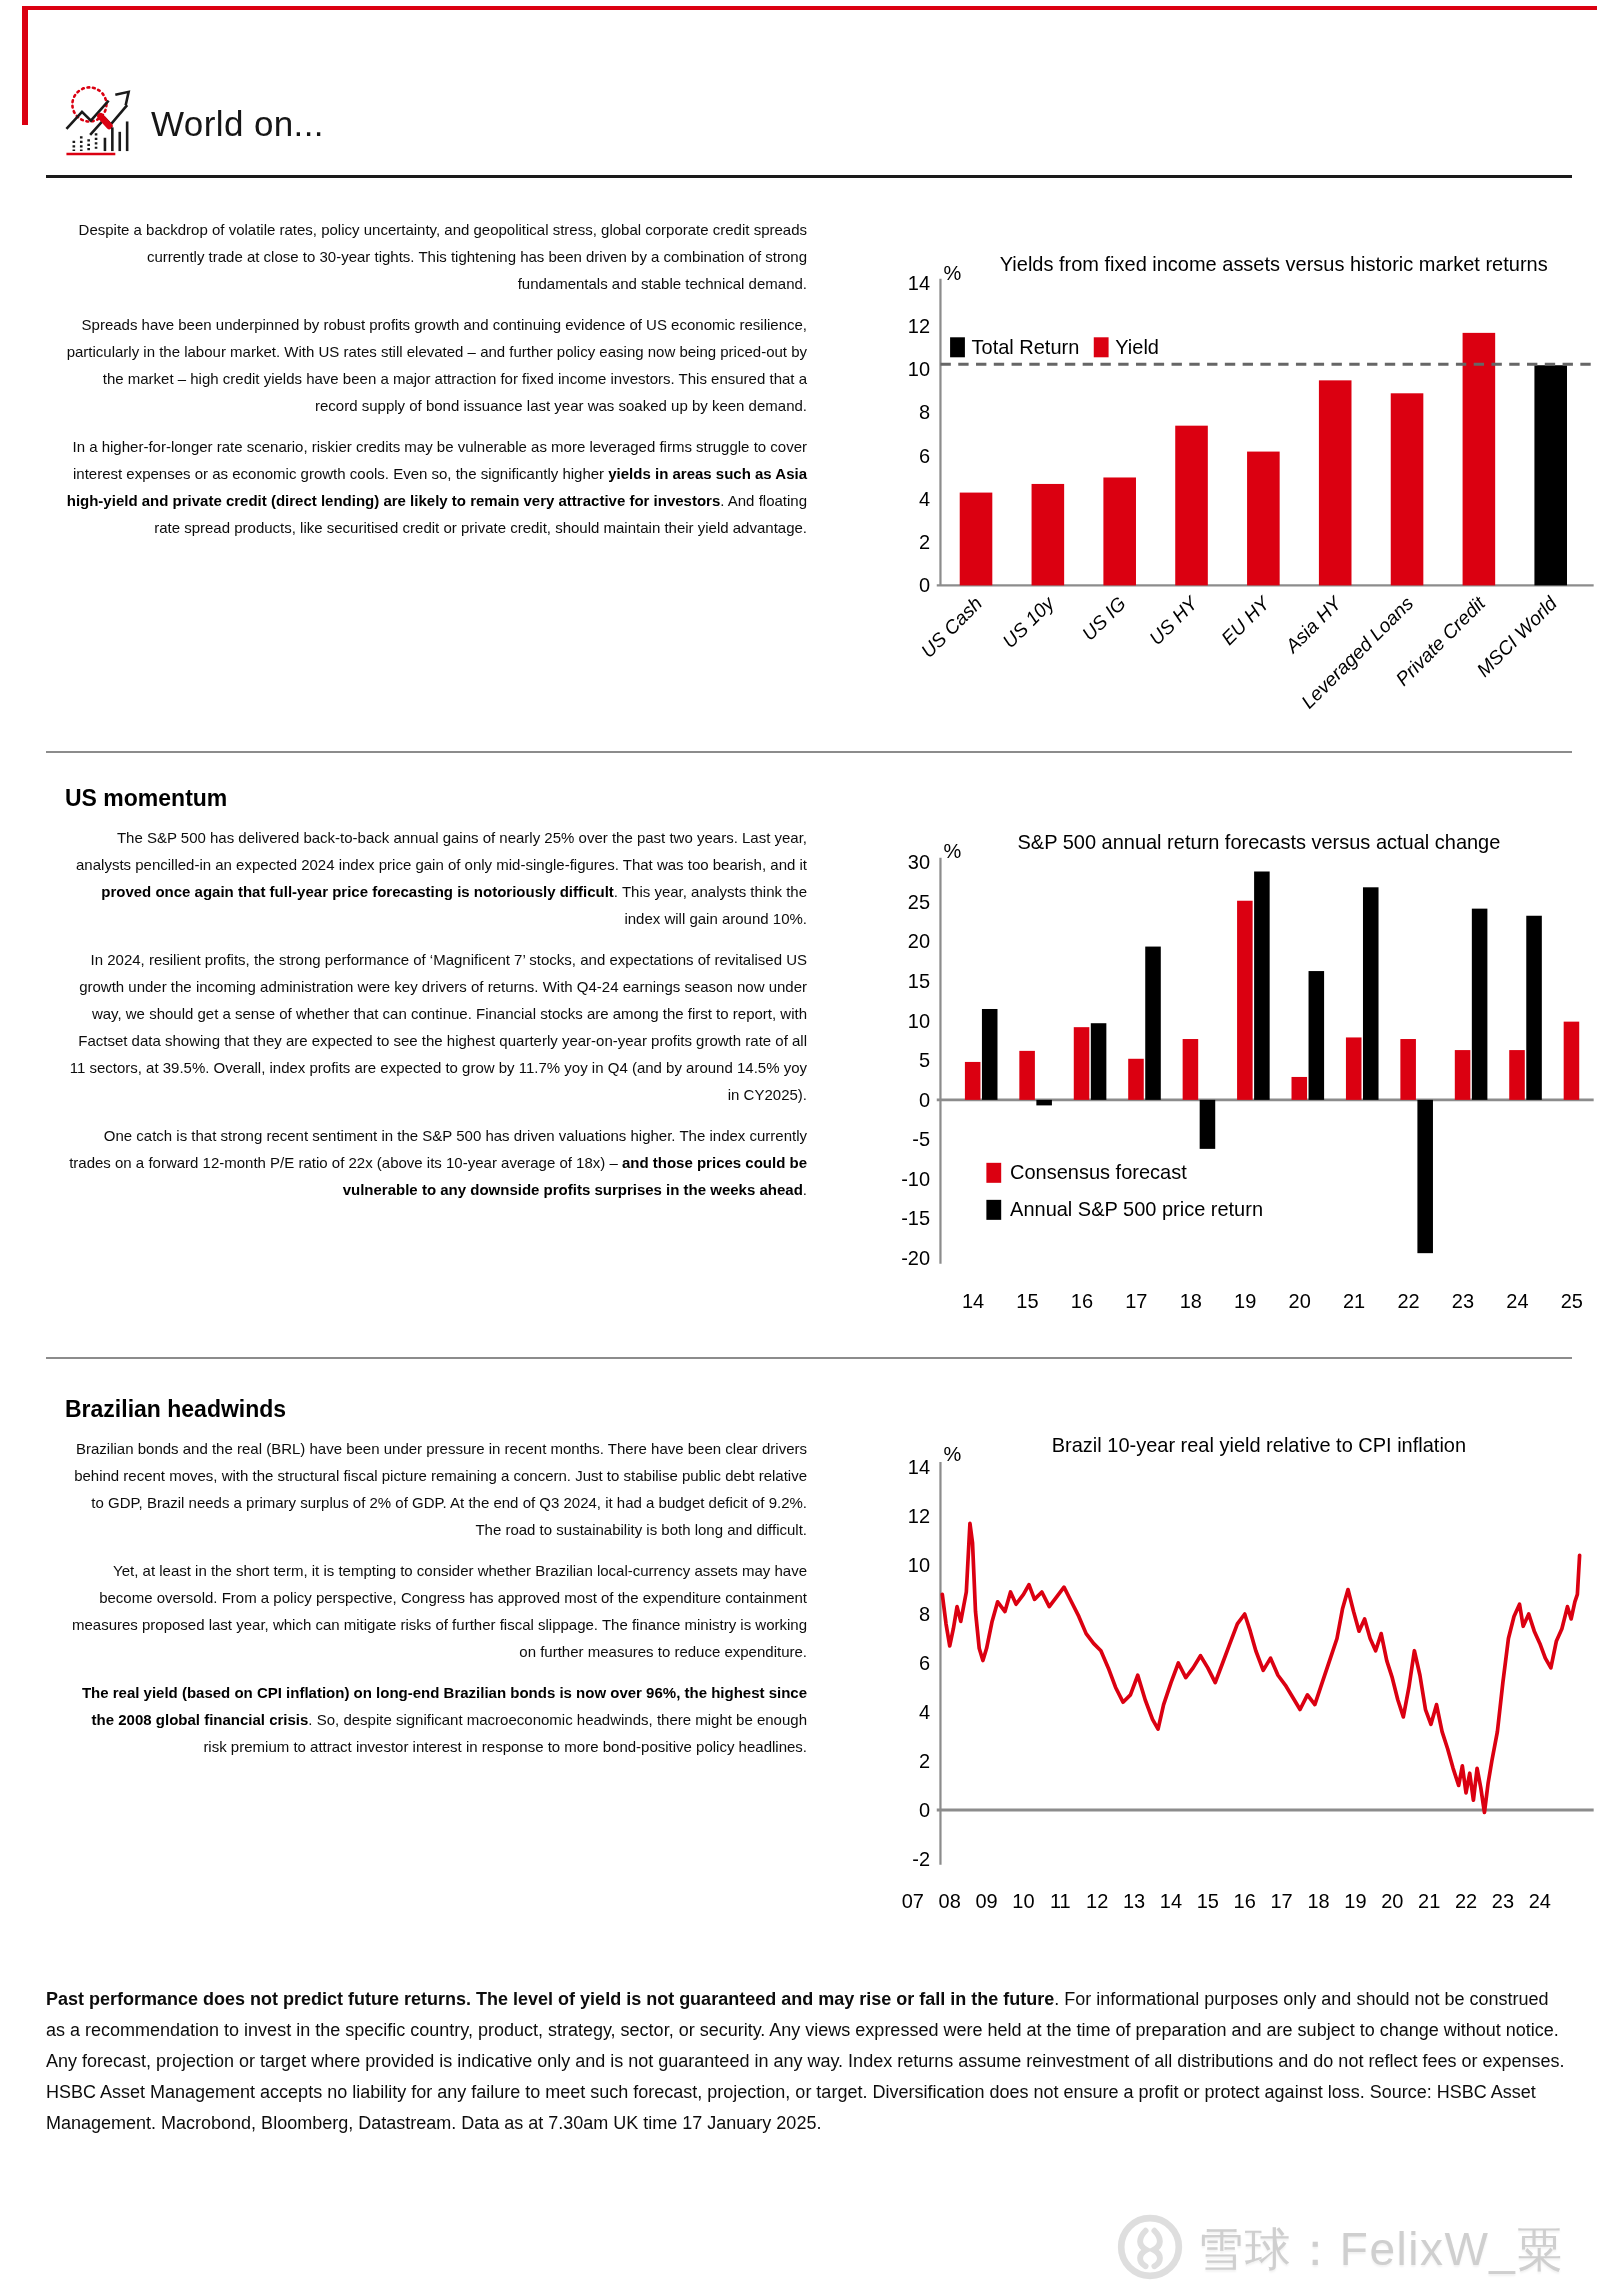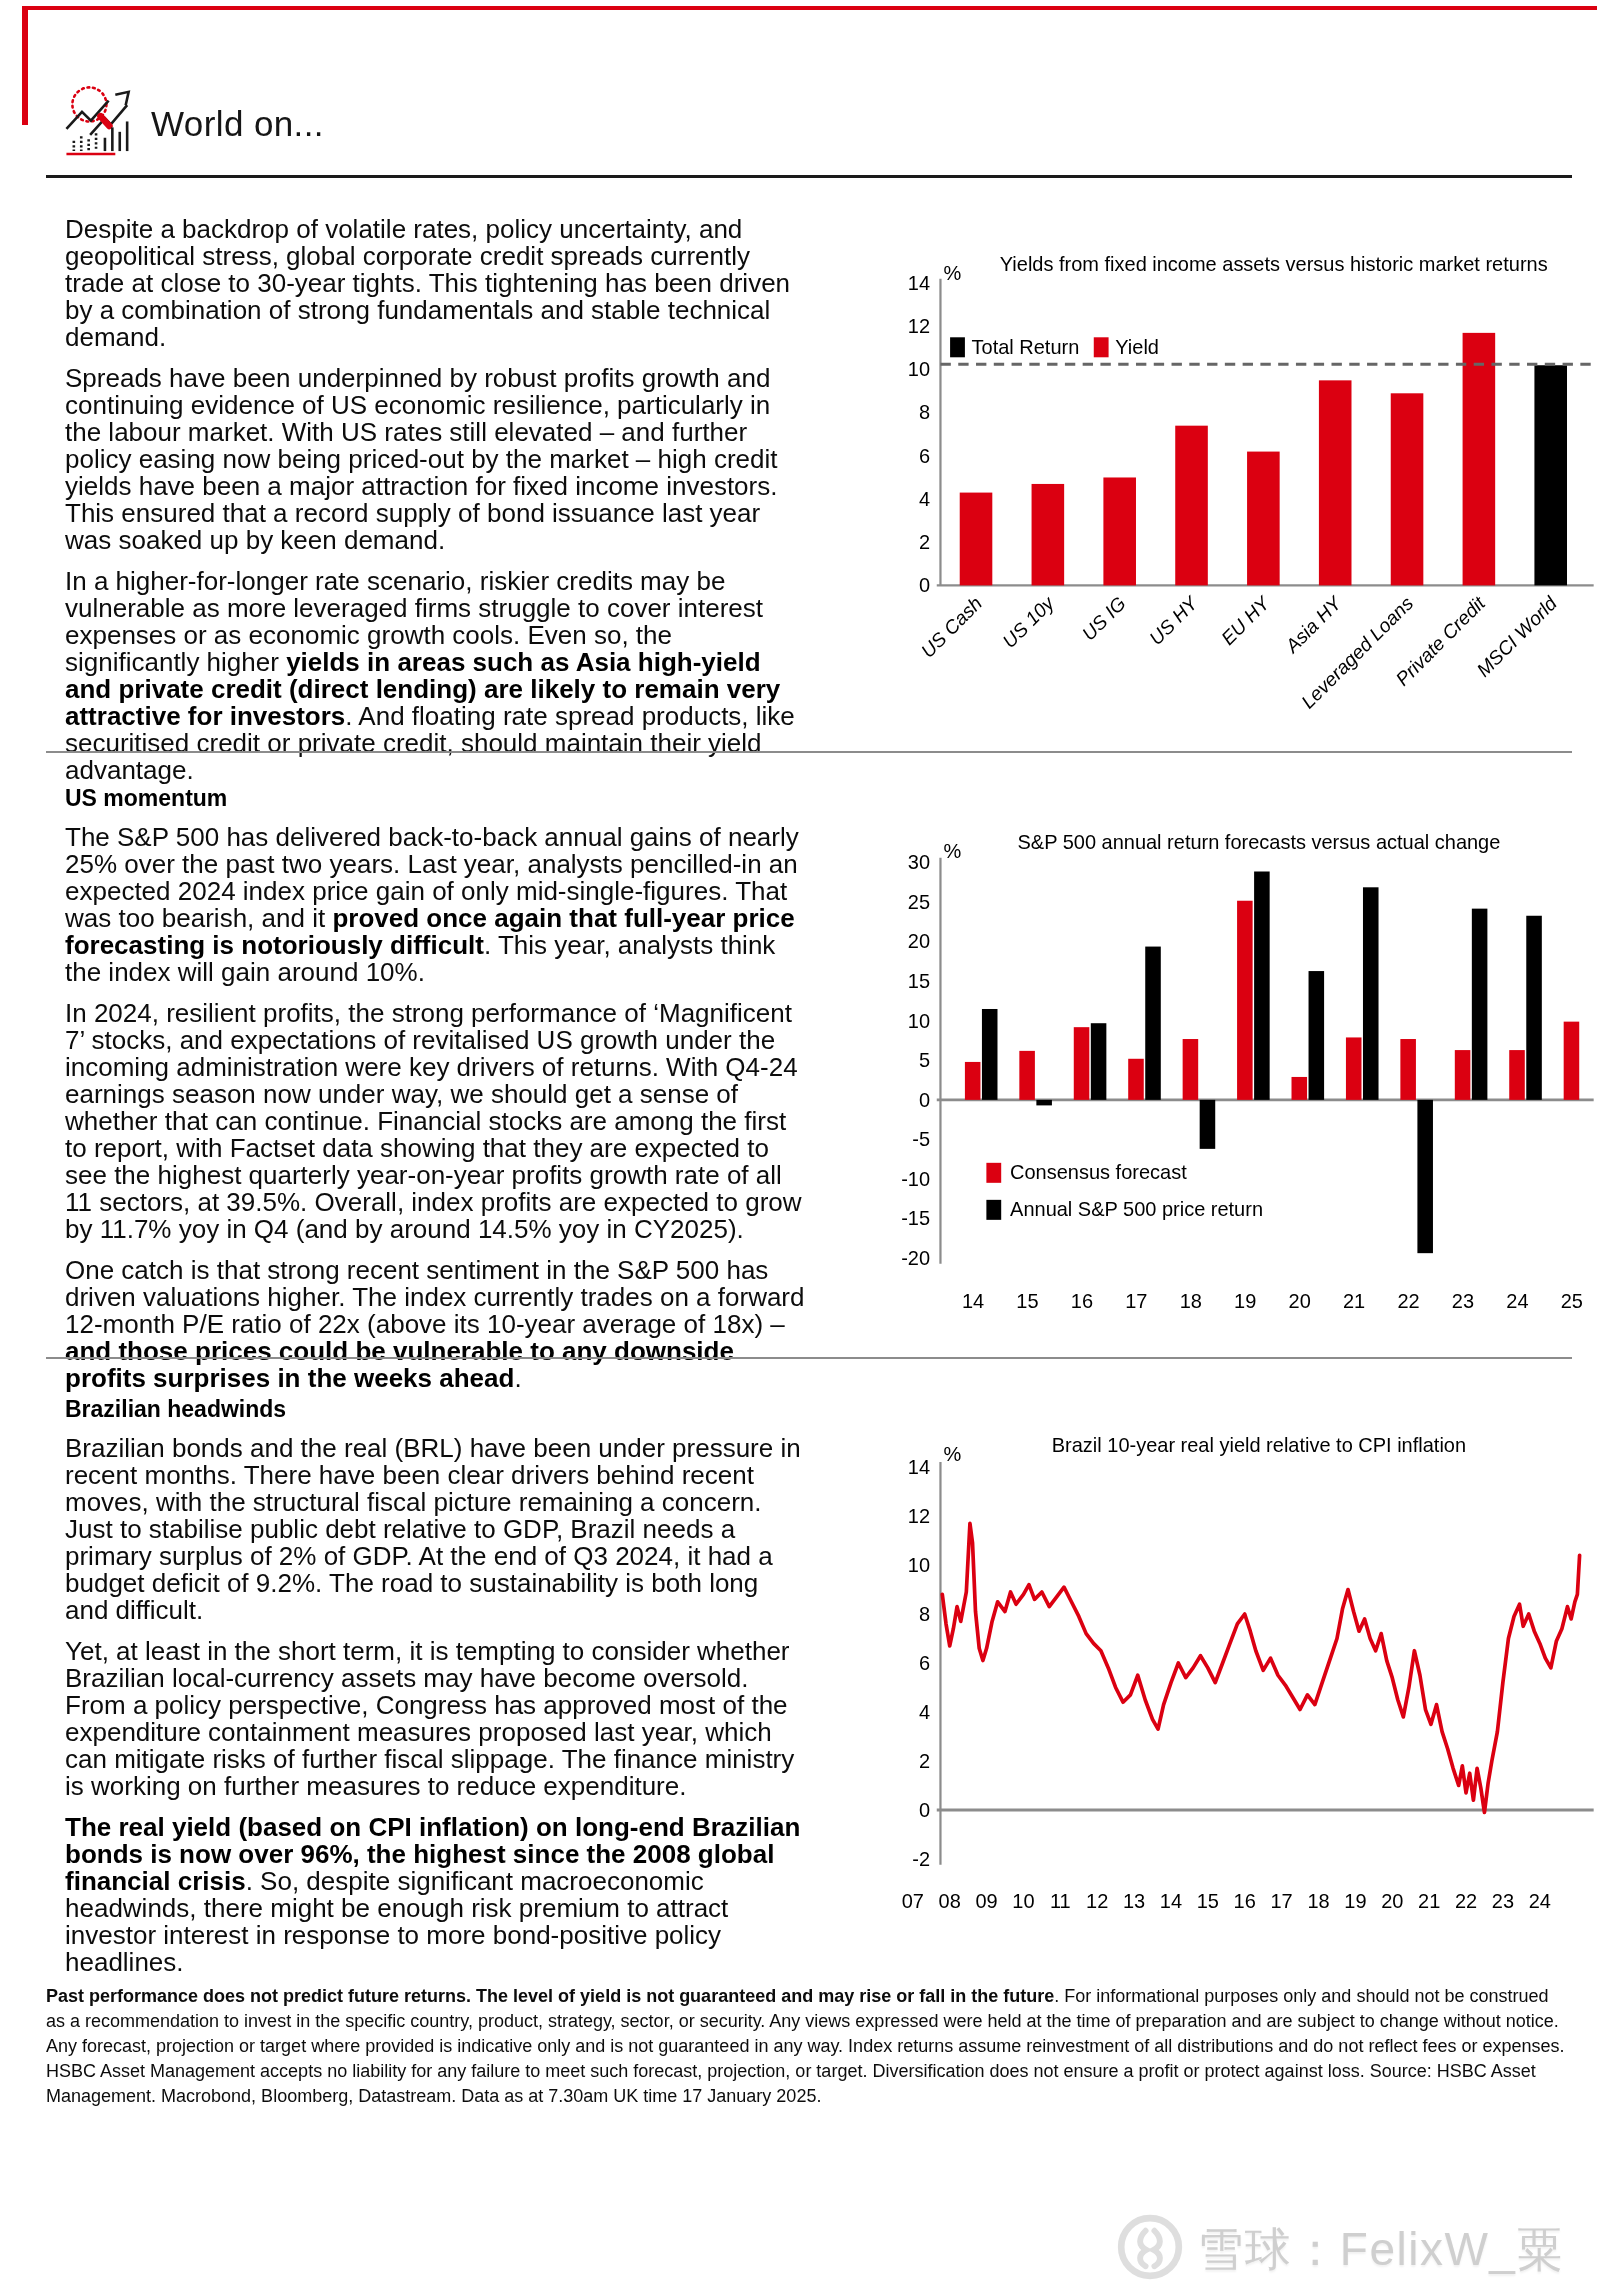--- a/index.html
+++ b/index.html
@@ -4,27 +4,27 @@
 <style>
   html,body{margin:0;padding:0;background:#ffffff;}
   .page{position:relative;width:1617px;height:2295px;background:#ffffff;
         font-family:"Liberation Sans",sans-serif;color:#111;overflow:hidden;}
   .rule{position:absolute;background:#1a1a1a;}
   .red{background:#db0011;}
   .gray-rule{position:absolute;background:#8c8c8c;}
   .page-title{position:absolute;left:151px;top:104px;font-size:35px;font-weight:400;color:#161616;letter-spacing:0.4px;}
   .section{position:absolute;left:65px;width:742px;}
   .section h2{font-size:23px;font-weight:700;margin:0 0 12px 0;color:#000;}
-  .section p{font-size:26px;line-height:27px;margin:0 0 14px 0;color:#0c0c0c;}
+  .section p{font-size:15px;line-height:27px;margin:0 0 14px 0;color:#0c0c0c;text-align:right;}
   .section p b{font-weight:700;color:#000;}
   .chart{position:absolute;left:859px;width:748px;}
   #chart1{top:249px;height:498px;}
   #chart2{top:828px;height:523px;}
   #chart3{top:1432px;height:513px;}
-  .footer{position:absolute;left:46px;top:1984px;width:1526px;font-size:18px;line-height:25px;color:#0c0c0c;}
+  .footer{position:absolute;left:46px;top:1984px;width:1526px;font-size:18px;line-height:31px;color:#0c0c0c;}
   .footer b{font-weight:700;}
   .watermark{position:absolute;left:1116px;top:2213px;display:flex;align-items:flex-end;gap:13.3px;}
   .watermark .wm-text{font-size:46px;color:#cfcfcf;font-weight:400;letter-spacing:1.5px;
      text-shadow:0 1.5px 2.2px rgba(0,0,0,0.06);}
   svg text{font-family:"Liberation Sans",sans-serif;}
 </style>
 </head>
 <body>
 
 <div class="page">

